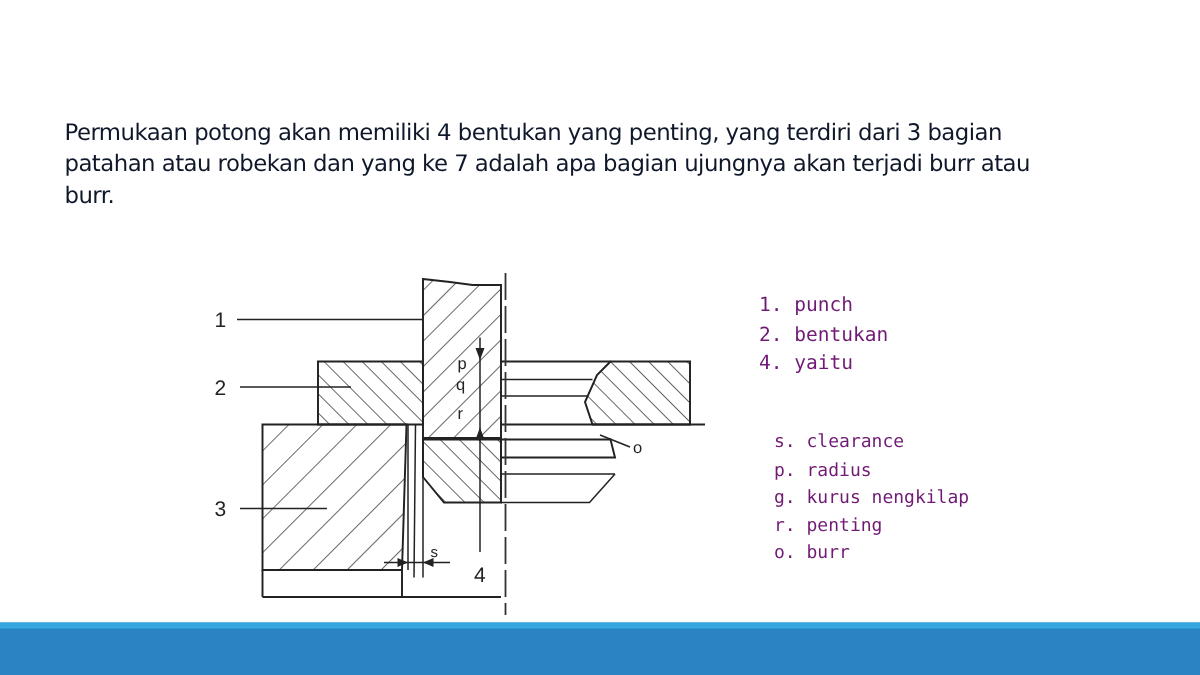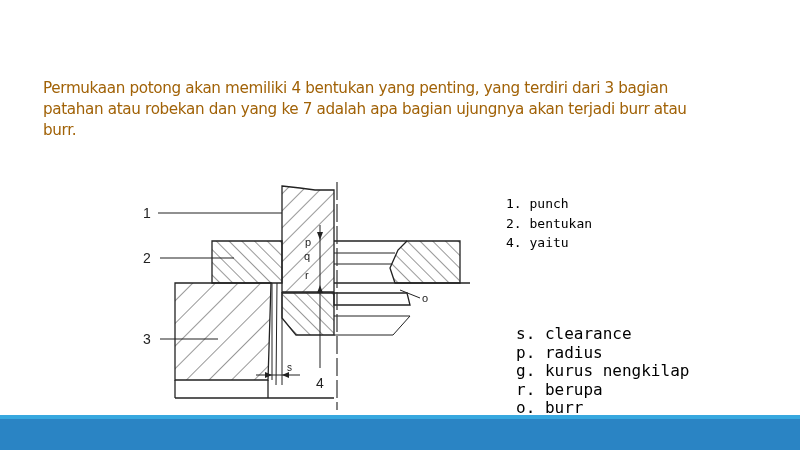--- a/index.html
+++ b/index.html
@@ -1,22 +1,22 @@
 <!DOCTYPE html>
 <html><head>
 <meta charset="utf-8">
 <style>
   html,body{margin:0;padding:0;}
   body{width:800px;height:450px;background:#ffffff;position:relative;overflow:hidden;font-family:"Liberation Sans","DejaVu Sans",sans-serif;}
-  .para{position:absolute;left:43px;top:78px;width:700px;font-size:15.2px;line-height:21px;color:#a16207;font-family:"DejaVu Sans","Liberation Sans",sans-serif;letter-spacing:-0.35px;}
+  .para{position:absolute;left:43px;top:78px;width:700px;font-size:15.2px;line-height:21px;color:#0f172a;font-family:"DejaVu Sans","Liberation Sans",sans-serif;letter-spacing:-0.35px;}
   .figure{position:absolute;left:0;top:0;width:800px;height:450px;}
-  .legend{position:absolute;font-family:"DejaVu Sans Mono","Liberation Mono",monospace;color:#000000;font-size:12.5px;line-height:19.5px;}
+  .legend{position:absolute;font-family:"DejaVu Sans Mono","Liberation Mono",monospace;color:#701a75;font-size:12.5px;line-height:19.5px;}
   .legend .row{white-space:pre;}
   .legend1{left:506px;top:194px;font-size:13px;}
-  .legend2{left:516px;top:285px;font-size:16px;line-height:18.5px;margin-top:40px;}
+  .legend2{left:516px;top:285px;font-size:12px;line-height:18.5px;}
   .footer{position:absolute;left:0;top:415px;width:800px;height:35px;background:#2a84c4;}
   .footer-top{position:absolute;left:0;top:415px;width:800px;height:4px;background:#37a8df;}
   .svglbl{font-family:"Liberation Sans",sans-serif;fill:#222;}
 </style>
 </head>
 <body>
 
 <div class="para">
   <div>Permukaan potong akan memiliki 4 bentukan yang penting, yang terdiri dari 3 bagian</div>
   <div>patahan atau robekan dan yang ke 7 adalah apa bagian ujungnya akan terjadi burr atau</div>
@@ -101,18 +101,18 @@
 <div class="legend legend1">
   <div class="row"><span>1.</span> <span>punch</span></div>
   <div class="row"><span>2.</span> <span>bentukan</span></div>
   <div class="row"><span>4.</span> <span>yaitu</span></div>
 </div>
 
 <div class="legend legend2">
   <div class="row"><span>s.</span> <span>clearance</span></div>
   <div class="row"><span>p.</span> <span>radius</span></div>
   <div class="row"><span>g.</span> <span>kurus nengkilap</span></div>
-  <div class="row"><span>r.</span> <span>berupa</span></div>
+  <div class="row"><span>r.</span> <span>penting</span></div>
   <div class="row"><span>o.</span> <span>burr</span></div>
 </div>
 
 <div class="footer"></div>
 <div class="footer-top"></div>
 
 </body></html>

